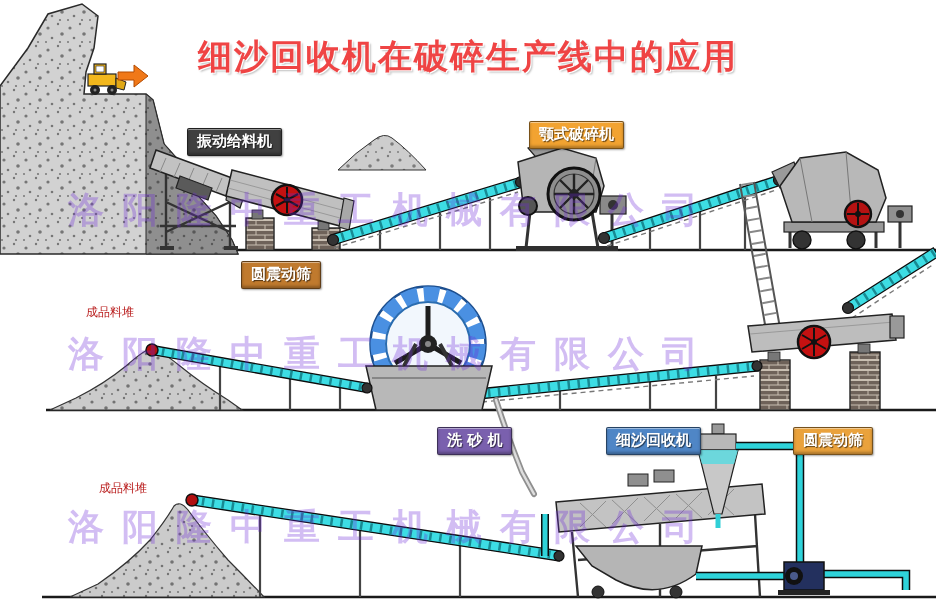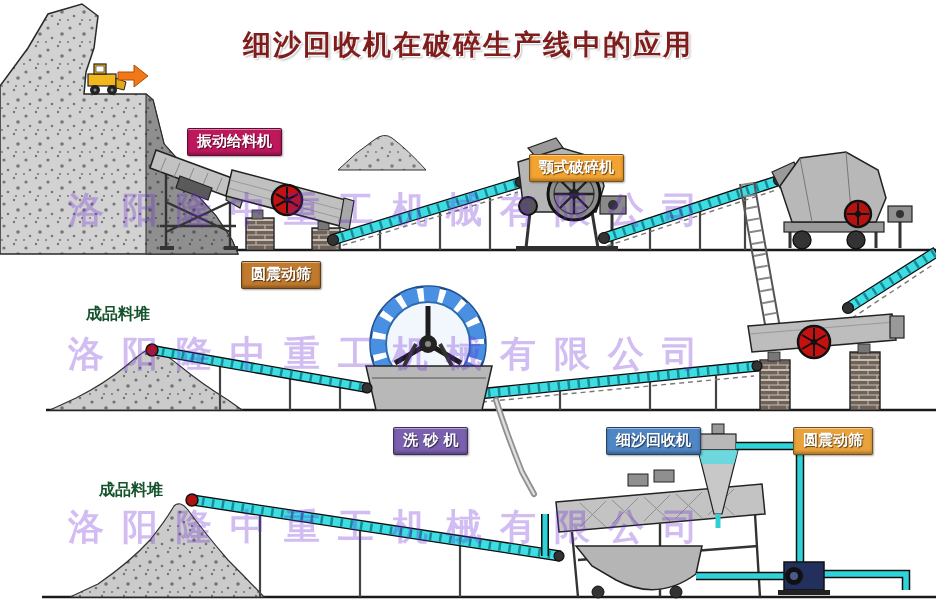--- a/index.html
+++ b/index.html
@@ -3,45 +3,45 @@
 <meta charset="utf-8">
 <style>
   * { margin:0; padding:0; box-sizing:border-box; }
   body { background:#ffffff; }
   .stage {
     position:relative; width:936px; height:605px; background:#ffffff;
     overflow:hidden; font-family:"DejaVu Sans", sans-serif;
   }
   .stage svg { position:absolute; left:0; top:0; }
   .title {
-    position:absolute; left:50%; top:26px; transform:translateX(-50%);
-    font-size:28px; font-weight:bold; color:#7f1d1d; letter-spacing:2px;
+    position:absolute; left:50%; top:34px; transform:translateX(-50%);
+    font-size:34px; font-weight:bold; color:#ef4444; letter-spacing:2px;
     white-space:nowrap; text-shadow:1px 1px 0 #ffffff, 2px 2px 2px rgba(0,0,0,.25);
   }
   .wm {
     position:absolute; left:68px; font-size:36px; font-weight:bold;
     color:#6d28d9; opacity:.30; letter-spacing:18px; white-space:nowrap;
     pointer-events:none;
   }
   .wm1 { top:186px; } .wm2 { top:330px; } .wm3 { top:503px; }
   .tag {
     position:absolute; padding:2px 9px; font-size:15px; font-weight:bold;
     line-height:1.45; color:#ffffff; white-space:nowrap; border-radius:2px;
     border:1px solid rgba(0,0,0,.5); text-shadow:1px 1px 1px rgba(0,0,0,.6);
     box-shadow: inset 0 1px 0 rgba(255,255,255,.45), inset 0 -2px 3px rgba(0,0,0,.28), 1px 1px 2px rgba(0,0,0,.35);
   }
   .tag-feeder  { left:187px; top:128px; }
-  .tag-jaw     { left:529px; top:121px;margin-top:33px; }
+  .tag-jaw     { left:529px; top:121px; }
   .tag-impact  { left:763px; top:121px; }
   .tag-screen1 { left:241px; top:261px; }
   .tag-washer  { left:393px; top:427px; }
   .tag-recycler{ left:594px; top:427px; }
   .tag-screen2 { left:793px; top:427px; }
   .pile-label {
-    position:absolute; font-size:16px; font-weight:bold; color:#14532d; white-space:nowrap;
+    position:absolute; font-size:12px; font-weight:normal; color:#b91c1c; white-space:nowrap;
   }
   .pile-mid-label { left:86px; top:304px; }
   .pile-bot-label { left:99px; top:480px; }
 </style>
 </head>
 <body>
 
 <div class="stage">
 
   <svg width="936" height="605" viewBox="0 0 936 605">
@@ -281,23 +281,23 @@
       </g>
     </g>
   </svg>
 
   <div class="wm wm1">洛阳隆中重工机械有限公司</div>
   <div class="wm wm2">洛阳隆中重工机械有限公司</div>
   <div class="wm wm3">洛阳隆中重工机械有限公司</div>
 
   <div class="title">细沙回收机在破碎生产线中的应用</div>
 
-  <div class="tag tag-feeder" style="background-color: #be185d;">振动给料机</div>
+  <div class="tag tag-feeder" style="background-color: #404040;">振动给料机</div>
   <div class="tag tag-jaw" style="background-color: rgb(242, 163, 49);">颚式破碎机</div>
   <div class="tag tag-screen1" style="background-color: rgb(192, 122, 46);">圆震动筛</div>
-  <div class="tag tag-washer" style="background-color: rgb(122, 96, 174);">洗 砂 机</div>
+  <div class="tag tag-washer" style="background-color: rgb(122, 96, 174); margin-left: 44px;">洗 砂 机</div>
   <div class="tag tag-recycler" style="background-color: rgb(79, 134, 198); margin-left: 12px;">细沙回收机</div>
   <div class="tag tag-screen2" style="background-color: rgb(234, 162, 60);">圆震动筛</div>
 
   <div class="pile-label pile-mid-label">成品料堆</div>
   <div class="pile-label pile-bot-label">成品料堆</div>
 
 </div>
 
 </body></html>

